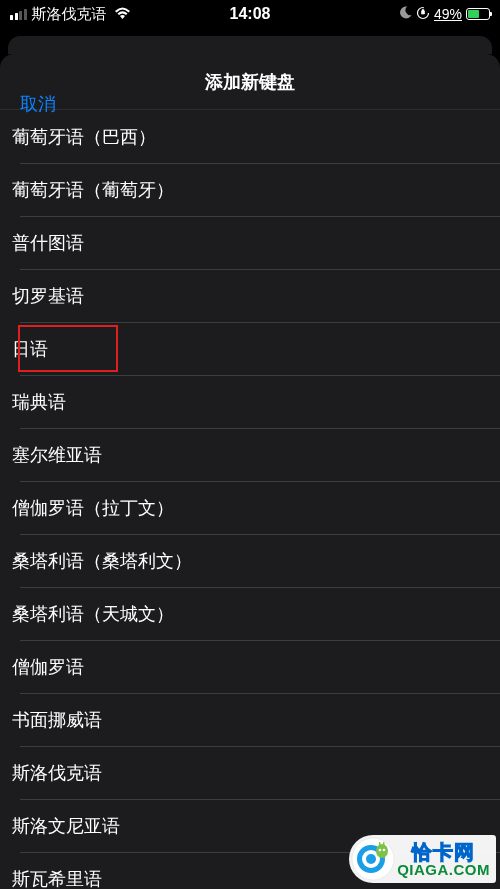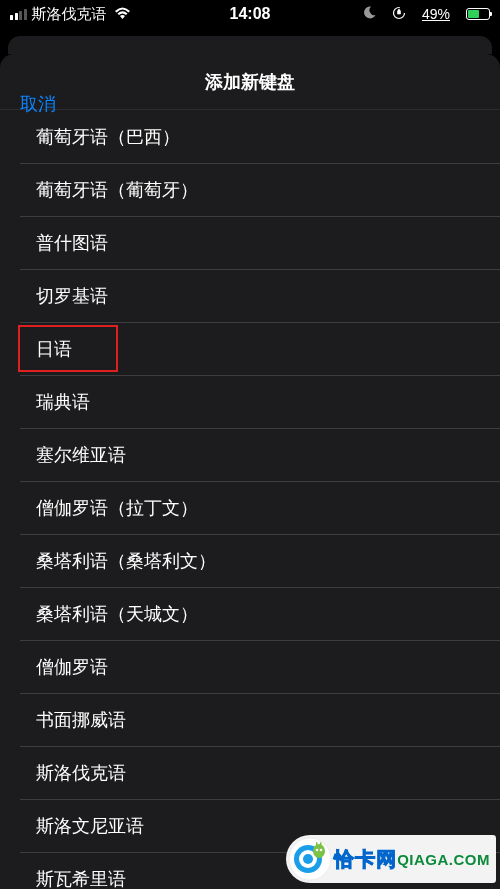--- a/index.html
+++ b/index.html
@@ -49,21 +49,21 @@
     .status-center {
       font-size: 16px;
       font-weight: 600;
       position: absolute;
       left: 50%;
       transform: translateX(-50%);
     }
     .status-right {
       display: flex;
       align-items: center;
-      gap: 16px;
+      gap: 4px;
       font-size: 14px;
       text-decoration: underline;
     }
     .battery-pct { font-size: 14px; }
     .battery {
       width: 24px;
       height: 12px;
       border: 1px solid #fff;
       border-radius: 3px;
       position: relative;
@@ -123,21 +123,21 @@
       font-weight: 600;
       color: #fff;
     }
     .list {
       overflow-y: hidden;
     }
     .list-item {
       height: 53px;
       display: flex;
       align-items: center;
-      padding: 0 36px;
+      padding: 0 12px;
       font-size: 18px;
       color: #fff;
       position: relative;
     }
     .list-item::after {
       content: '';
       position: absolute;
       bottom: 0;
       left: 20px;
       right: 0;
@@ -165,21 +165,21 @@
       padding: 2px 6px 2px 2px;
     }
     .wm-circle {
       width: 44px;
       height: 44px;
       position: relative;
     }
     .wm-circle svg { width: 44px; height: 44px; }
     .wm-text-block {
       display: flex;
-      flex-direction: row;
+      flex-direction: column;
       align-items: center;
       line-height: 1;
     }
     .wm-main {
       font-size: 20px;
       font-weight: 700;
       -webkit-text-stroke: 1px #0066cc;
       color: #0a5fa6;
       letter-spacing: 1px;
     }

